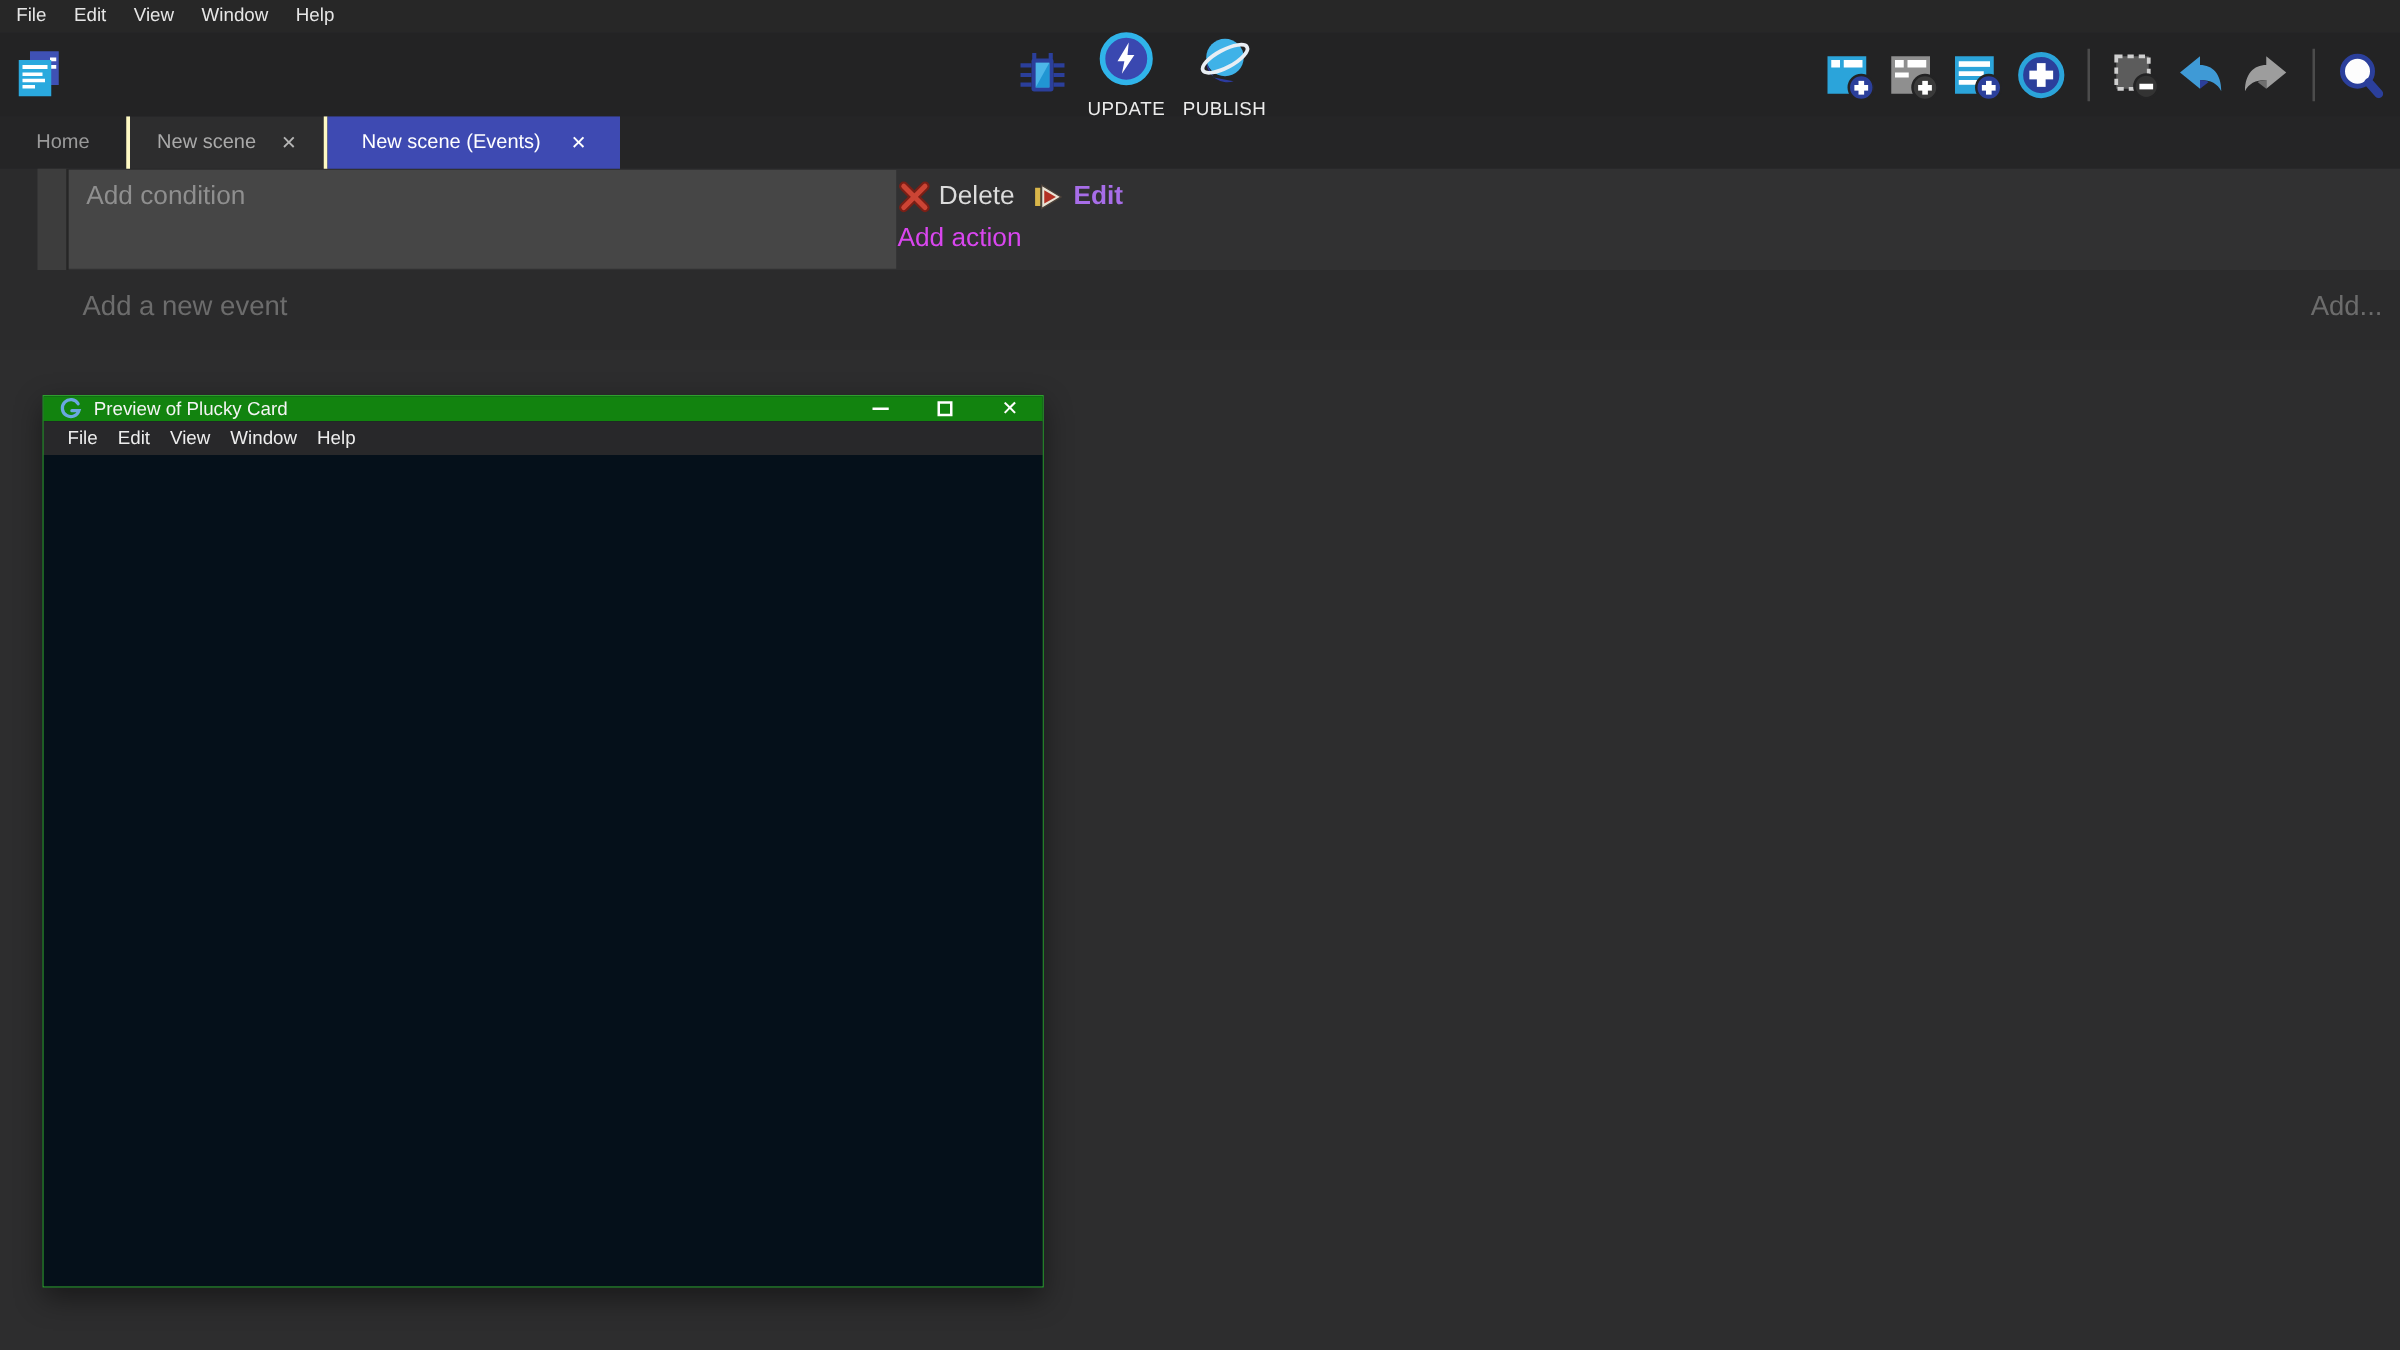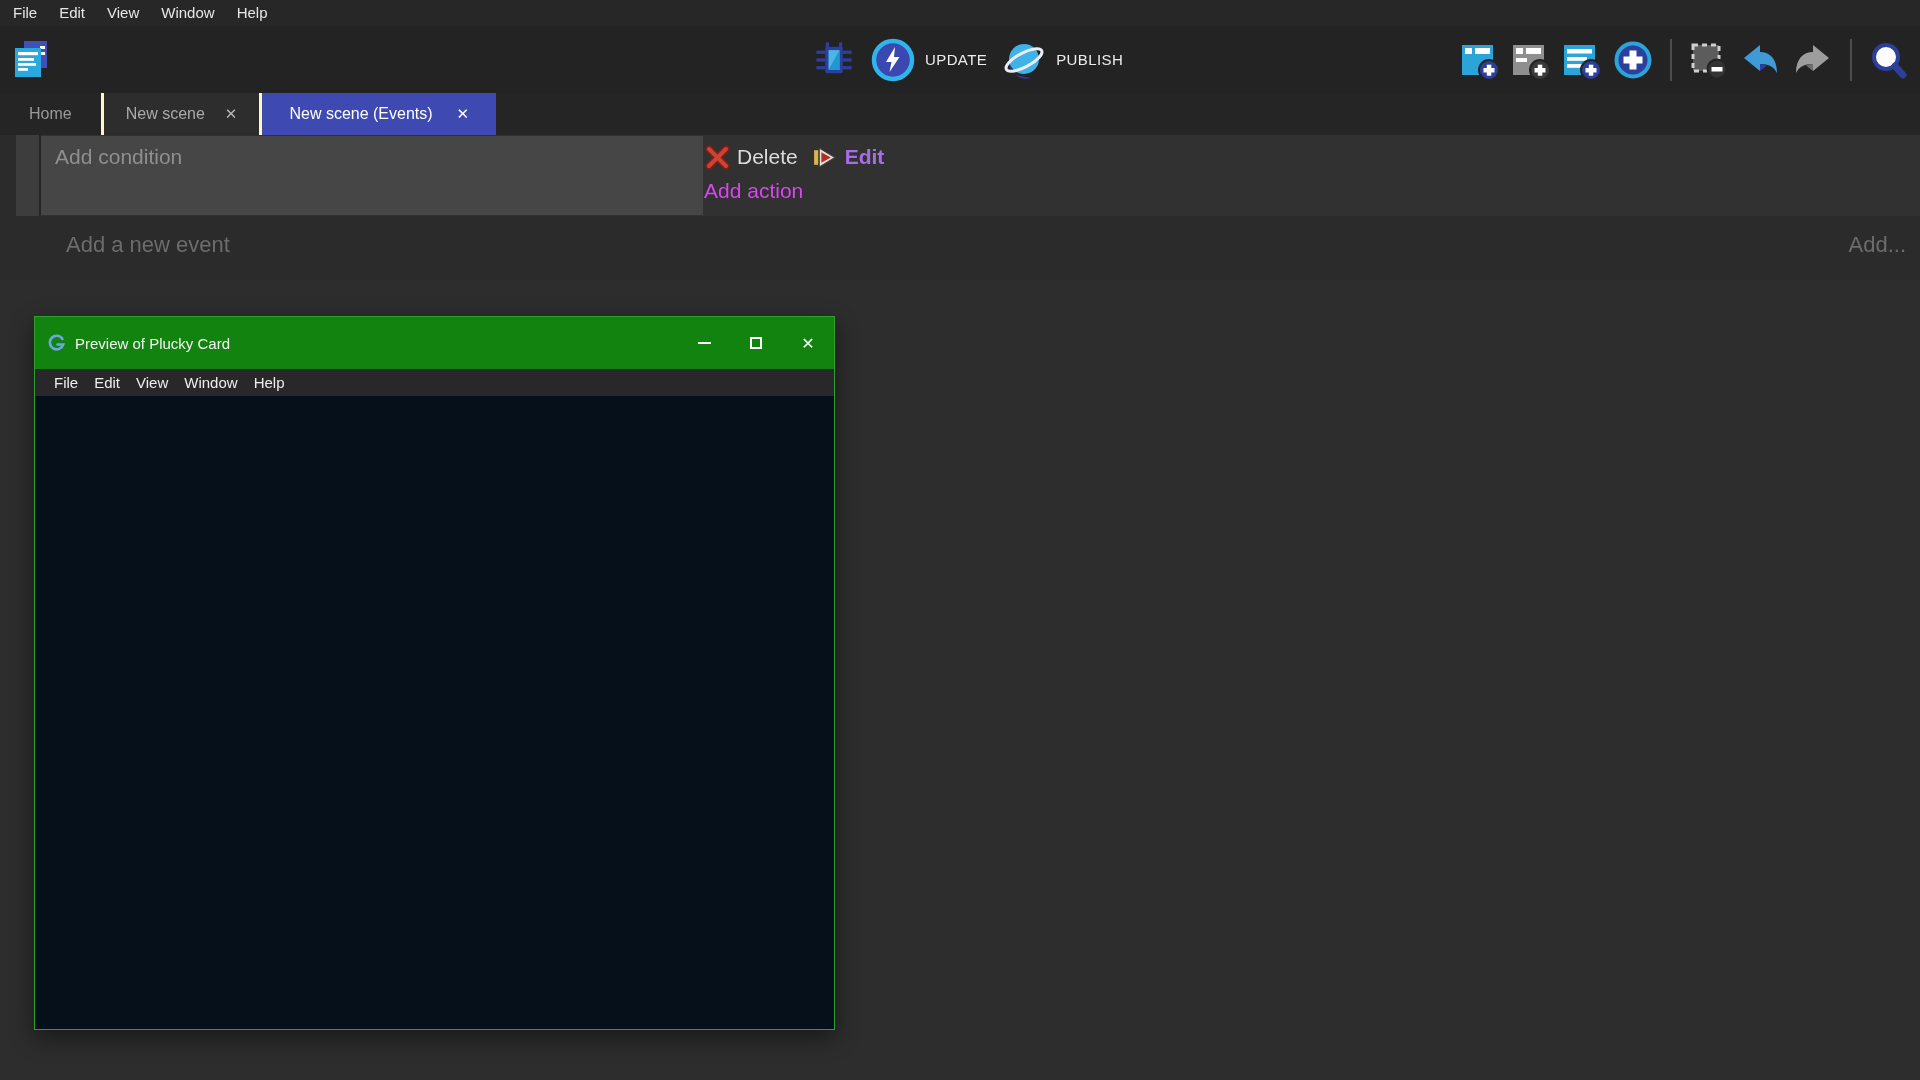--- a/index.html
+++ b/index.html
@@ -20,21 +20,21 @@
     font-size: 15px; color: #e6e6e6; padding: 0 11px; line-height: 26px; cursor: default;
   }
 
   
   .toolbar {
     height: 67px; background: #232324;
     display: flex; align-items: center; position: relative;
   }
   .icon-btn {
     background: none; border: none; padding: 0; display: flex;
-    align-items: center; justify-content: center; cursor: pointer;
+    align-items: center; justify-content: center; cursor: pointer; flex-direction: column;
   }
   .tb-left { position: absolute; left: 10px; top: 12px; }
   .tb-center {
     position: absolute; left: 812px; top: 0; height: 67px;
     display: flex; align-items: center; gap: 14px;
   }
   .tb-btn-label {
     display: flex; align-items: center; gap: 9px;
     color: #ececec; font-size: 15px; letter-spacing: 0.4px;
   }
@@ -52,21 +52,21 @@
   }
   .tab.home { padding: 0 29px; border-left: none; }
   .tab.plain { background: #2d2d2e; padding: 0 22px; color: #aaaaaa; }
   .tab .x { margin-left: 20px; font-size: 15px; color: #b5b5b5; }
   .tab.active { background: #3e4ab2; color: #ffffff; padding: 0 27px; border-right: none; }
   .tab.active .x { color: #ffffff; margin-left: 24px; }
 
   
   .events { background: #2b2b2c; }
   .event-row {
-    margin-left: 16px; height: 81px; background: #313132; display: flex;
+    margin-left: 30px; height: 81px; background: #313132; display: flex;
   }
   .gutter { width: 25px; background: #3d3d3d; border-right: 2px solid #262626; }
   .conditions {
     width: 662px; background: #464646; margin: 1px 0; padding: 9px 14px; cursor: pointer;
   }
   .placeholder { color: #8f8f8f; font-size: 21px; }
   .actions { flex: 1; padding: 6px 0 0 1px; }
   .action-line { display: flex; align-items: center; gap: 6px; cursor: pointer; height: 32px; }
   .action-line .verb { color: #dcdcdc; font-size: 21px; }
   .action-line .obj  { color: #a76de8; font-size: 21px; font-weight: bold; margin-left: 2px; }
@@ -78,21 +78,21 @@
   .placeholder.big { color: #6c6c6c; font-size: 22px; cursor: pointer; }
 
   
   .preview-window {
     position: absolute; left: 34px; top: 316px; width: 801px; height: 714px;
     border: 1px solid #2f9e2f; background: #05101a;
     box-shadow: 0 8px 22px rgba(0,0,0,0.45);
     display: flex; flex-direction: column;
   }
   .ptitlebar {
-    height: 52px; background: #12830f; display: flex; align-items: center;
+    height: 20px; background: #12830f; display: flex; align-items: center;
     padding-left: 13px; flex: none;
   }
   .ptitle { color: #f4f4f4; font-size: 15px; margin-left: 9px; }
   .pcontrols { margin-left: auto; display: flex; height: 36px; }
   .pctl {
     width: 52px; height: 36px; display: flex; align-items: center; justify-content: center;
     color: #ffffff; cursor: pointer;
   }
   .pctl .min-shape { width: 13px; border-top: 2px solid #ffffff; display: block; }
   .pctl .max-shape { width: 12px; height: 12px; border: 2px solid #ffffff; display: block; }

